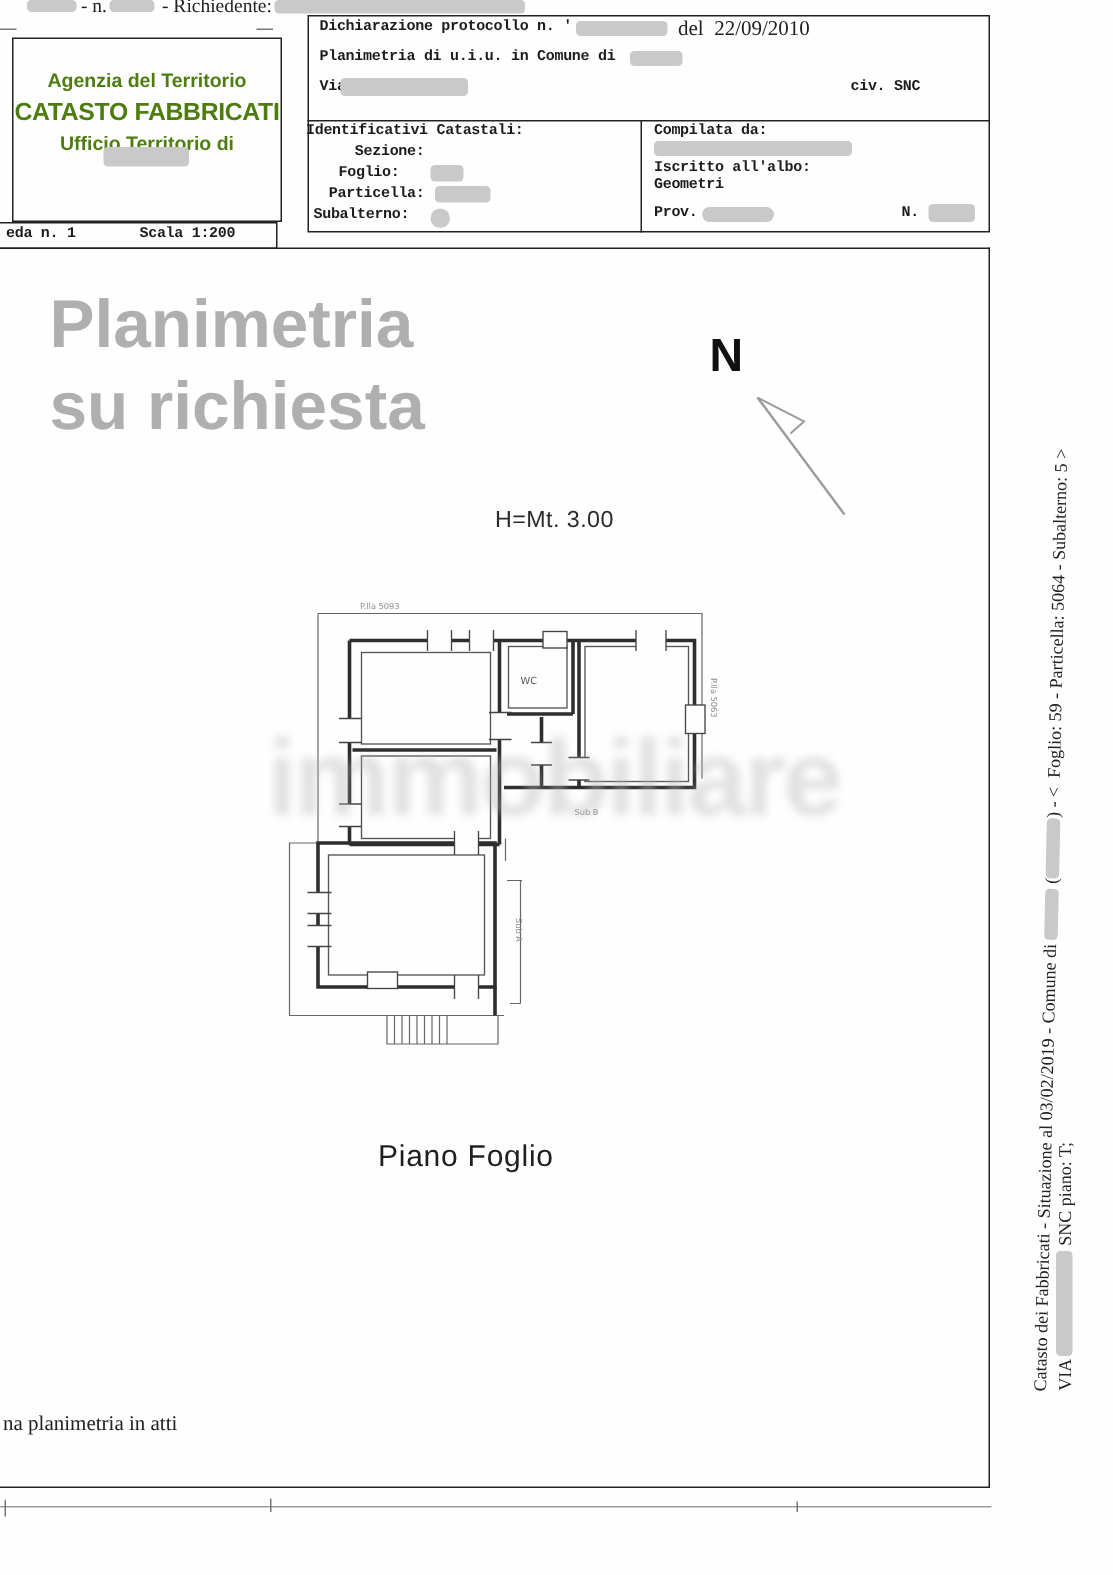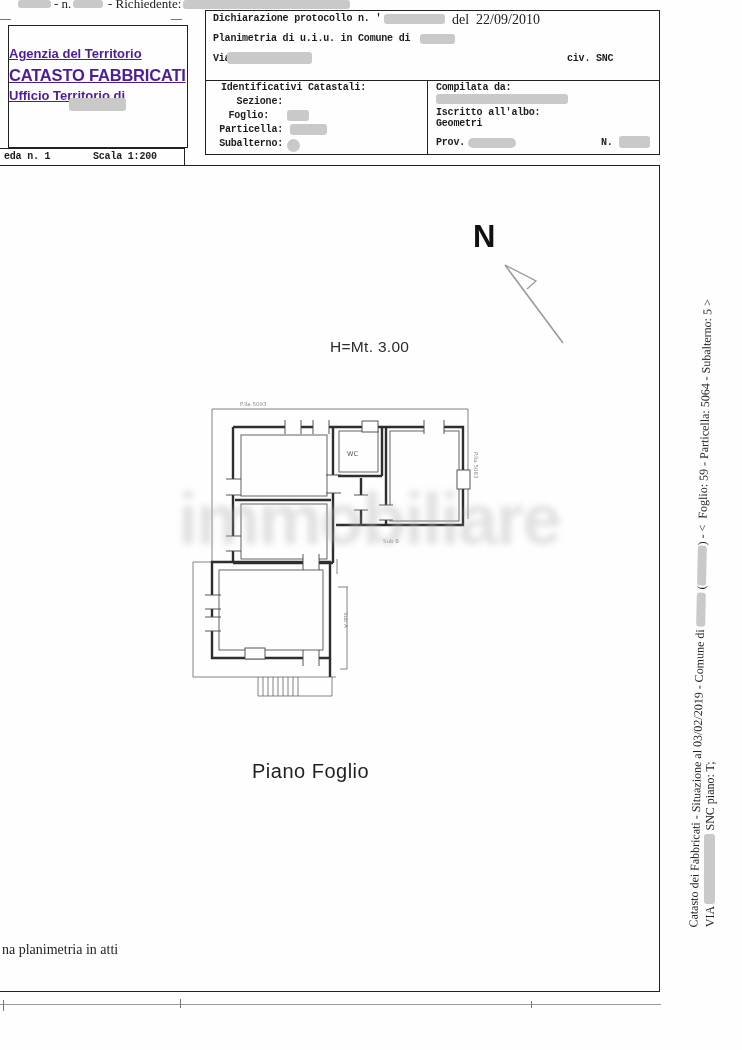--- a/index.html
+++ b/index.html
@@ -6,21 +6,21 @@
   #page{position:relative;width:742px;height:1050px;background:#fefefe;overflow:hidden;
         font-family:"Liberation Sans",sans-serif;}
   .abs{position:absolute;}
   .mono{position:absolute;font-family:"Liberation Mono",monospace;font-weight:700;
         font-size:10px;color:#1c1c1c;white-space:pre;letter-spacing:-0.2px;}
   .serif{position:absolute;font-family:"Liberation Serif",serif;font-size:13px;
          color:#222;white-space:pre;}
   .red{position:absolute;background:#c9c9c9;border-radius:3px;}
   .redin{display:inline-block;background:#c9c9c9;border-radius:3px;height:9px;vertical-align:-1px;}
   .box{position:absolute;border:1.3px solid #222;box-sizing:border-box;}
-  .hl-line{font-weight:700;color:#4c1d95;text-decoration:underline;}
+  .hl-line{font-weight:700;color:#4d7c0f;text-align:center;}
   .vline{position:absolute;transform-origin:0 0;font-family:"Liberation Serif",serif;
          font-size:12px;color:#222;white-space:pre;}
   .tick{position:absolute;background:#777;}
   svg text{font-family:"DejaVu Sans",sans-serif;}
   .lbl{font-size:5.5px;fill:#8d8d8d;}
   .lblwc{font-size:6.5px;fill:#555;}
 </style>
 </head>
 <body>
 
@@ -53,40 +53,44 @@
   <span class="serif" style="left:452px;top:12px;font-size:14px">del  22/09/2010</span>
   <span class="mono" style="left:213px;top:33px">Planimetria di u.i.u. in Comune di</span>
   <div class="red" style="left:420px;top:34px;width:35px;height:10px"></div>
   <span class="mono" style="left:213px;top:53px">Via .</span>
   <div class="red" style="left:227px;top:52px;width:85px;height:12px"></div>
   <span class="mono" style="left:567px;top:53px">civ. SNC</span>
 
   <div class="abs" style="left:205px;top:80px;width:455px;border-top:1.2px solid #222"></div>
   <div class="abs" style="left:427px;top:80px;height:75px;border-left:1.2px solid #222"></div>
 
-  <span class="mono" style="left:221px;top:82px">Identificativi Catastali:</span>
+  <span class="mono" style="left:204px;top:82px">Identificativi Catastali:</span>
   <div class="mono" style="left:209px;top:96px;width:74px;text-align:right">Sezione:</div>
-  <div class="mono" style="left:195px;top:110px;width:74px;text-align:right">Foglio:</div>
+  <div class="mono" style="left:209px;top:110px;width:74px;text-align:center">Foglio:</div>
   <div class="mono" style="left:209px;top:124px;width:74px;text-align:right">Particella:</div>
-  <div class="mono" style="left:209px;top:138px;width:74px;text-align:right">Subalterno:</div>
+  <div class="mono" style="left:209px;top:138px;width:74px;">Subalterno:</div>
   <div class="red" style="left:287px;top:110px;width:22px;height:11px"></div>
   <div class="red" style="left:290px;top:124px;width:37px;height:11px"></div>
   <div class="red" style="left:287px;top:139px;width:13px;height:13px;border-radius:50%"></div>
 
   <span class="mono" style="left:436px;top:82px">Compilata da:</span>
   <div class="red" style="left:436px;top:94px;width:132px;height:10px"></div>
   <span class="mono" style="left:436px;top:107px">Iscritto all'albo:</span>
   <span class="mono" style="left:436px;top:118px">Geometri</span>
   <span class="mono" style="left:436px;top:137px">Prov.</span>
   <div class="red" style="left:468px;top:138px;width:48px;height:10px;border-radius:5px"></div>
   <span class="mono" style="left:601px;top:137px">N.</span>
   <div class="red" style="left:619px;top:136px;width:31px;height:12px"></div>
 
   <div class="abs" style="left:-2px;top:165px;width:662px;height:827px;border:1.6px solid #222;border-left:none;box-sizing:border-box"></div>
 
+  <div class="abs" style="left:33px;top:188px;font-size:45px;font-weight:700;line-height:55px;color:#afafaf;filter:blur(0.5px)">
+    <div>Planimetria</div>
+    <div>su richiesta</div>
+  </div>
 
   <div class="abs" style="left:473px;top:219px;font-size:31px;font-weight:700;color:#111">N</div>
   <svg class="abs" style="left:460px;top:255px" width="120" height="95" viewBox="460 255 120 95">
     <path d="M505,265 L563,343" stroke="#9a9a9a" stroke-width="1.6" fill="none"></path>
     <path d="M505,265 L536,281 L527,289" stroke="#9a9a9a" stroke-width="1.3" fill="none"></path>
   </svg>
 
   <div class="abs" style="left:330px;top:338px;font-size:15.5px;color:#2b2b2b;letter-spacing:0.3px">H=Mt. 3.00</div>
 
   <svg class="abs" style="left:185px;top:390px" width="305" height="315" viewBox="185 390 305 315">

